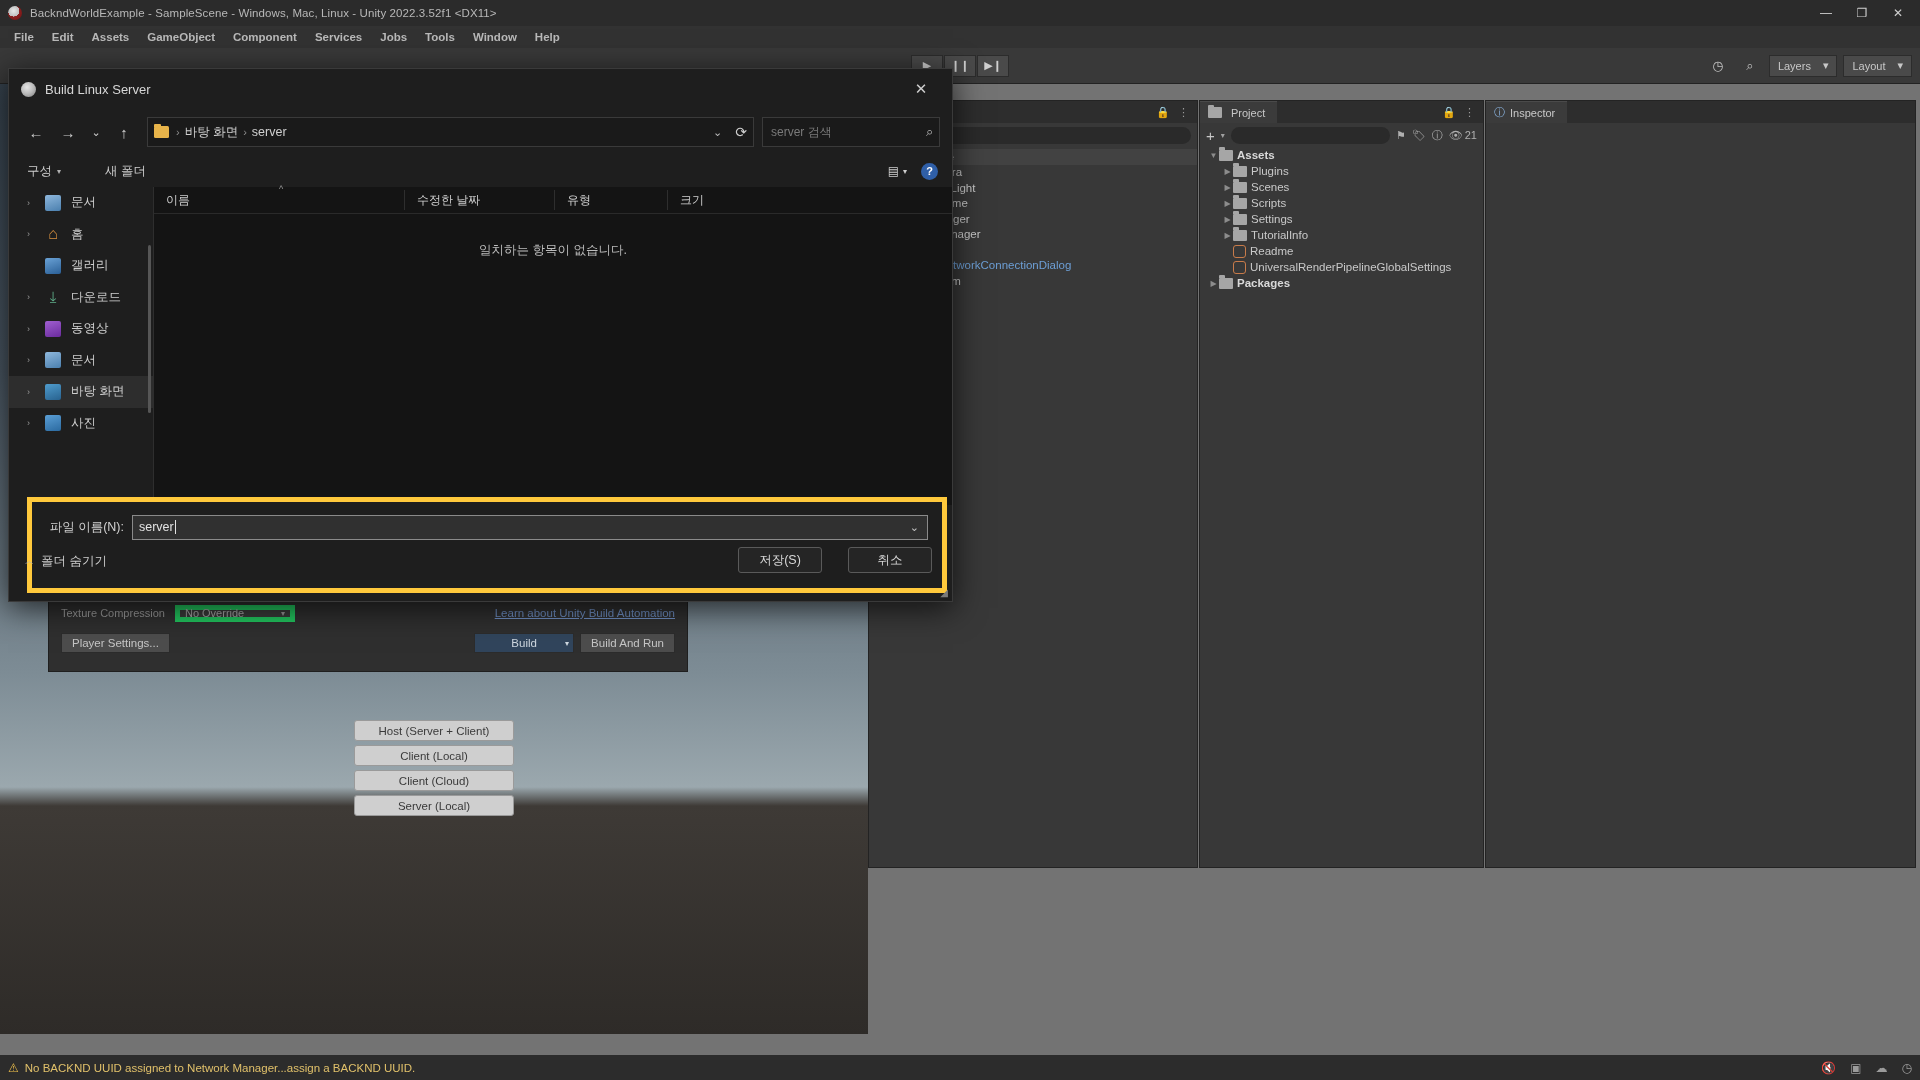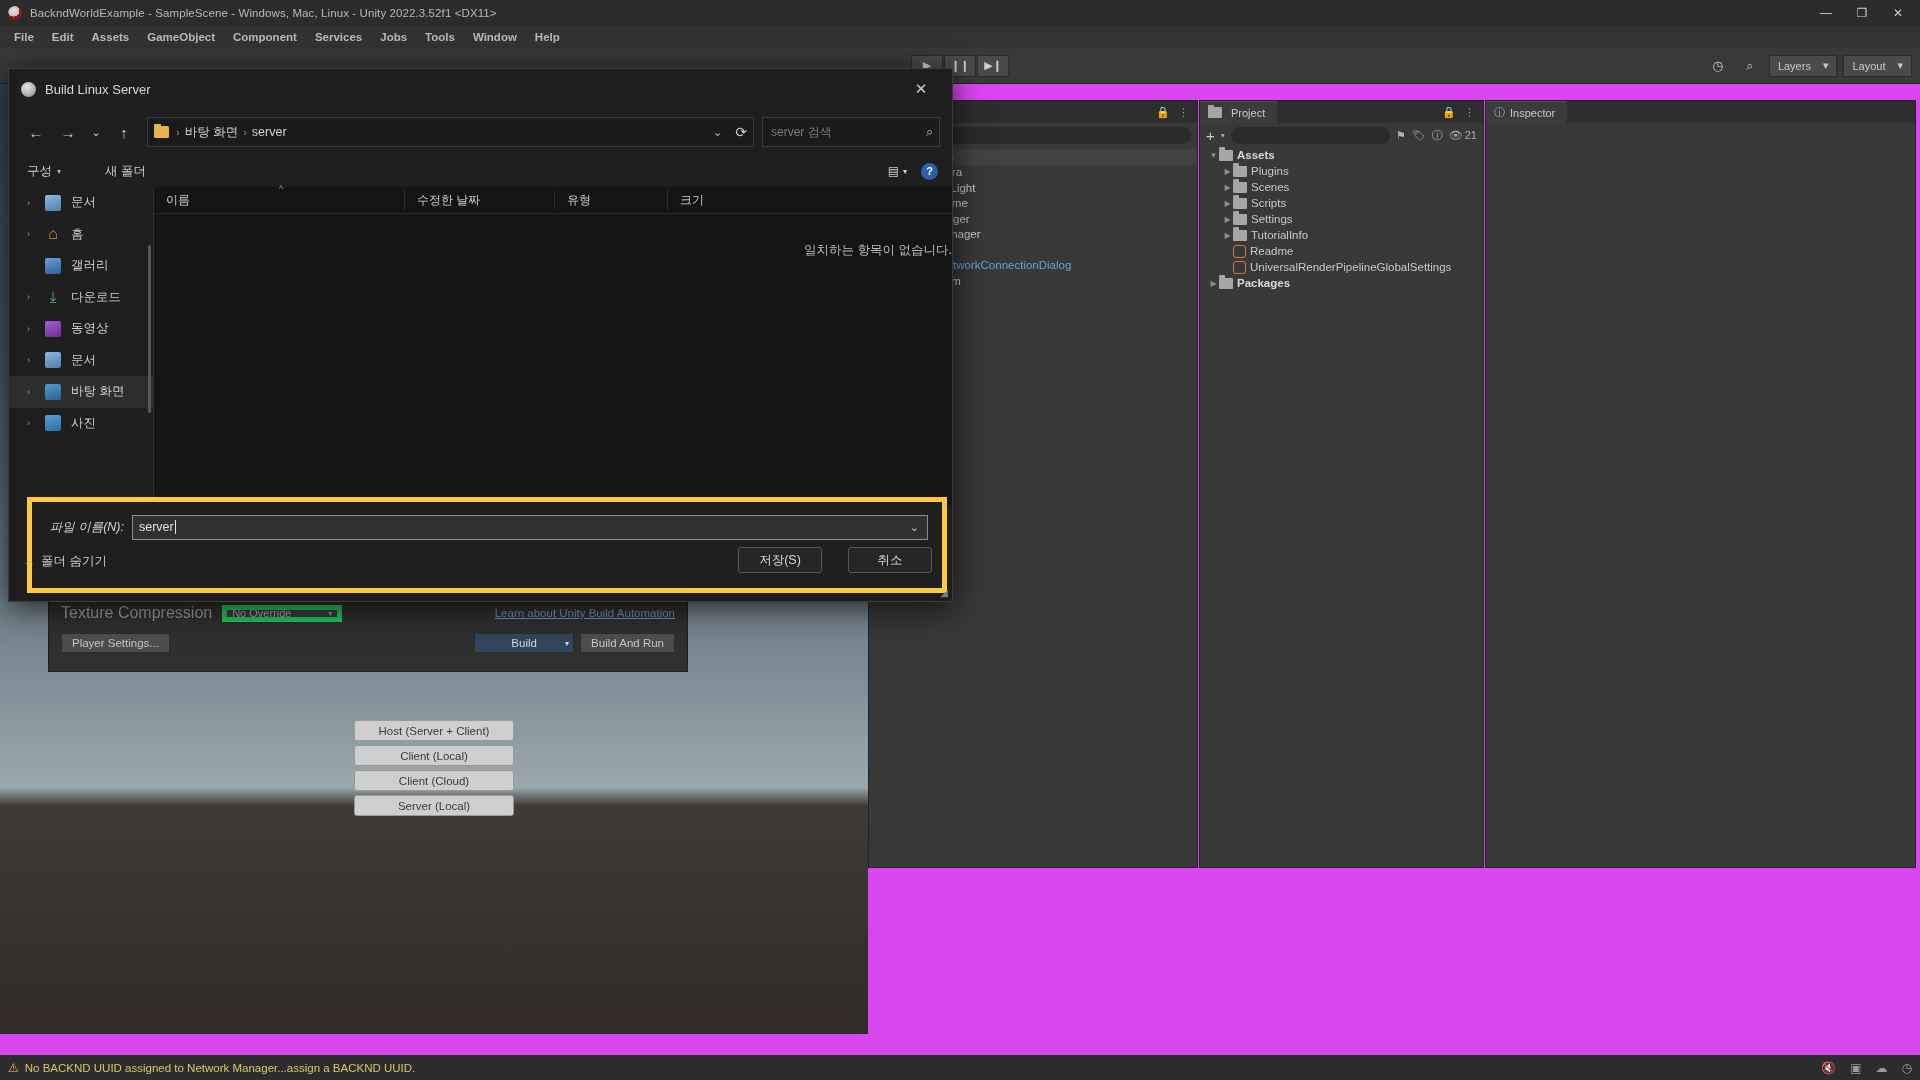--- a/index.html
+++ b/index.html
@@ -5,21 +5,21 @@
   * { box-sizing: border-box; margin: 0; padding: 0; }
   html, body {
     width: 1920px; height: 1080px;
     background: #000;
     font-family: "Liberation Sans", "DejaVu Sans", sans-serif;
     overflow: hidden;
   }
   #root { position: relative; width: 1920px; height: 1080px; background: #000; }
 
   
-  .unity-root { position: absolute; inset: 0; background: #d946ef; }
+  .unity-root { position: absolute; inset: 0; background: #737373; }
 
   .unity-titlebar {
     position: absolute; left: 0; top: 0; width: 1920px; height: 26px;
     background: #2b2b2b; display: flex; align-items: center; padding: 0 8px;
   }
   .unity-logo {
     width: 14px; height: 14px; border-radius: 50%;
     background: radial-gradient(circle at 40% 35%, #e8e8e8 0%, #bfbfbf 45%, #8d1f1f 46%, #6b1111 100%);
     margin-right: 8px; flex: none;
   }
@@ -85,21 +85,21 @@
   
   .gameview { position: absolute; left: 0; top: 84px; width: 868px; bottom: 46px; overflow: hidden;
     background: linear-gradient(to bottom, #36424d 0%, #4a5763 30%, #7d8c95 62%, #9ba8ae 74%, #3e3a36 76%, #2e2b28 100%); }
   .game-btns { position: absolute; left: 50%; transform: translateX(-50%); top: 636px; width: 160px; display: flex; flex-direction: column; gap: 4px; }
   .game-btn { height: 21px; background: #cfcfcf; border: 1px solid #9a9a9a; border-radius: 3px;
     color: #3a3a3a; font-size: 11.5px; display: flex; align-items: center; justify-content: center; }
 
   
   .buildwin { position: absolute; left: 48px; top: 600px; width: 640px; height: 72px; background: #2f2f2f; border: 1px solid #1f1f1f; }
   .bw-row { display: flex; align-items: center; height: 24px; padding: 0 12px; }
-  .bw-label { font-size: 16px; color: #9a9a9a; }
+  .bw-label { font-size: 11px; color: #9a9a9a; }
   .bw-dd { margin-left: 10px; width: 120px; height: 17px; background: #3a3a3a; border: 5px solid #22c55e;
     font-size: 11px; color: #a8a8a8; display: flex; align-items: center; padding: 0 5px; position: relative; }
   .bw-dd::after { content: "▾"; position: absolute; right: 5px; font-size: 8px; color: #999; }
   .bw-link { margin-left: auto; font-size: 11.5px; color: #6f8fc4; text-decoration: underline; }
   .bw-btn { height: 20px; background: #4d4d4d; border: 1px solid #2c2c2c; color: #c6c6c6;
     font-size: 11.5px; display: flex; align-items: center; justify-content: center; padding: 0 10px; }
   .bw-btn.primary { background: #31455c; color: #cfd8e0; }
 
   
   .statusbar { position: absolute; left: 0; bottom: 0; width: 1920px; height: 25px; background: #2c2c2c;
@@ -170,30 +170,30 @@
   .ico-desk  { background: linear-gradient(160deg,#4f9ccd,#28628f); }
   .ico-pic   { background: linear-gradient(160deg,#5b9fd6,#2b6aa0); }
   .side-scroll { position: absolute; right: 3px; top: 58px; width: 3px; height: 168px; background: #565656; border-radius: 2px; }
   .side-divider { position: absolute; right: 0; top: 0; bottom: 0; width: 1px; background: #2e2e2e; }
 
   .fd-filelist { flex: 1; position: relative; background: #141414; }
   .col-header { height: 27px; display: flex; align-items: center; background: #141414; border-bottom: 1px solid #2a2a2a; }
   .col { font-size: 12px; color: #cfcfcf; padding-left: 12px; border-left: 1px solid #2e2e2e; height: 20px; display: flex; align-items: center; position: relative; }
   .col:first-child { border-left: 0; }
   .col .sortarrow { position: absolute; left: 50%; top: -6px; color: #9a9a9a; font-size: 9px; }
-  .empty-msg { position: absolute; left: 0; right: 0; top: 55px; text-align: right; font-size: 12.5px; color: #bdbdbd; }
+  .empty-msg { position: absolute; left: 0; right: 0; top: 55px; text-align: center; font-size: 12.5px; color: #bdbdbd; }
 
   
   .fd-bottom-highlight {
     position: absolute; left: 18px; top: 428px; width: 920px; height: 96px;
     border: 5px solid #ffc93c; background: #1e1e1e;
   }
   .hl-inner { position: absolute; inset: 0; padding: 12px 14px 0 14px; }
   .fd-field-row { display: flex; align-items: center; height: 26px; margin-bottom: 10px; }
-  .fd-field-label { width: 78px; text-align: right; font-size: 12.5px; color: #d2d2d2; margin-right: 8px; flex: none; font-style: italic; }
+  .fd-field-label { width: 78px; text-align: right; font-size: 12.5px; color: #d2d2d2; margin-right: 8px; flex: none; }
   .fd-input {
     flex: 1; height: 25px; background: #303030; border: 1px solid #8a8a8a;
     display: flex; align-items: center; padding: 0 6px; position: relative;
   }
   .fd-input .val { font-size: 12.5px; color: #e2e2e2; }
   .fd-input .caret { width: 1px; height: 14px; background: #e2e2e2; margin-left: 1px; }
   .fd-input .dd-chev { position: absolute; right: 8px; color: #c4c4c4; font-size: 11px; }
   .fd-input.combo { background: #3a3a3a; border-color: #555; }
 
   .fd-footer { position: absolute; left: 0; right: 0; bottom: 0; height: 64px; }

